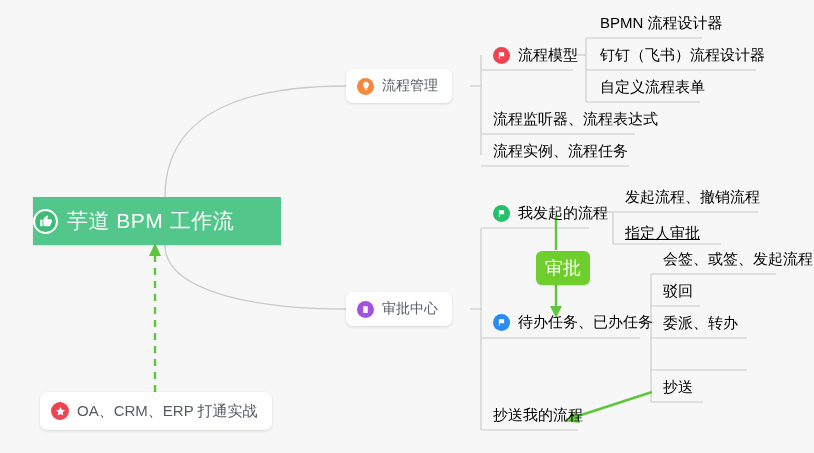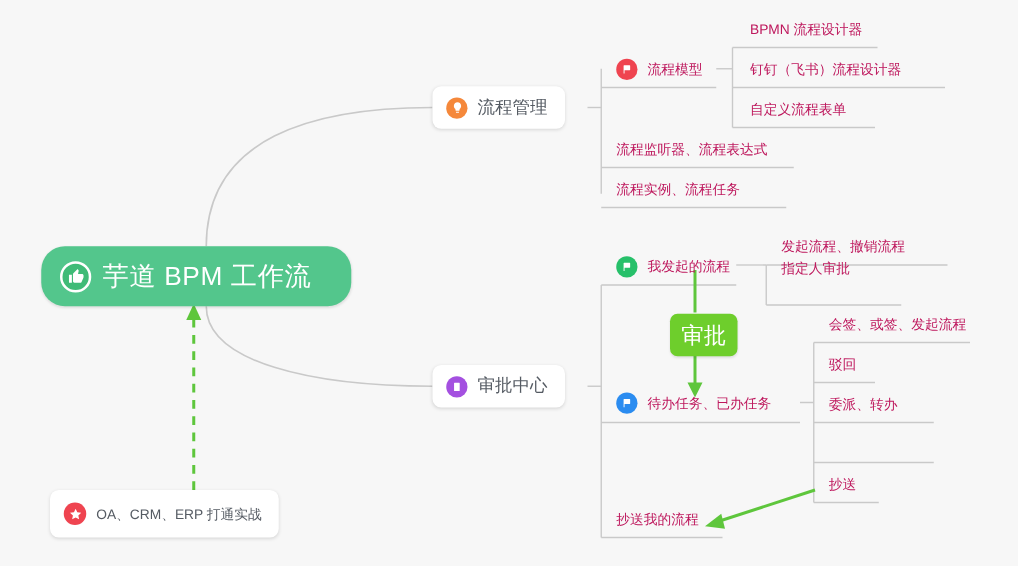--- a/index.html
+++ b/index.html
@@ -20,23 +20,23 @@
     width: 814px; height: 453px;
     pointer-events: none;
   }
 
   
   .root-node {
     position: absolute;
     left: 33px; top: 197px;
     width: 248px; height: 48px;
     background: #53c68c;
-    border-radius: 19px;
+    border-radius: 0;
     display: flex; align-items: center;
-    padding-left: 15px;
+    padding-left: 0;
     box-shadow: 0 1px 2px rgba(0,0,0,0.10);
     text-align: center;
   }
   .root-node .label {
     color: #ffffff;
     font-size: 21px;
     letter-spacing: 0.5px;
     margin-left: 9px;
     white-space: nowrap;
   }
@@ -60,22 +60,22 @@
 
   
   .leaf {
     position: absolute;
     display: flex; align-items: center;
     height: 30px;
     padding: 0 8px 0 4px;
     white-space: nowrap;
   }
   .leaf .label {
-    font-size: 11px;
-    color: #be185d;
+    font-size: 15px;
+    color: #000000;
     margin-left: 0;
   }
   .leaf.with-icon .label { margin-left: 8px; }
 
   
   .tag-box {
     position: absolute;
     background: #6ece2c;
     border-radius: 6px;
     display: flex; align-items: center; justify-content: center;
@@ -220,21 +220,21 @@
     <span class="cicon" style="background:#27c06a;">
       <svg width="9" height="9" viewBox="0 0 24 24" fill="#ffffff">
         <path d="M6,3h12c0.6,0,1,0.4,1,1v9c0,0.6-0.4,1-1,1H7v7H5V4C5,3.4,5.4,3,6,3z"></path>
       </svg>
     </span>
     <span class="label">我发起的流程</span>
   </div>
   <div class="leaf" style="left:621px; top:182px;">
     <span class="label">发起流程、撤销流程</span>
   </div>
-  <div class="leaf" style="left:621px; top:199px;">
+  <div class="leaf" style="left:621px; top:218px;text-decoration:underline;">
     <span class="label">指定人审批</span>
   </div>
 
   <div class="tag-box" style="left:536px; top:251px;">
     <span class="label">审批</span>
   </div>
 
   <div class="leaf with-icon" style="left:489px; top:307px;">
     <span class="cicon" style="background:#2b8cf0;">
       <svg width="9" height="9" viewBox="0 0 24 24" fill="#ffffff">
@@ -260,16 +260,16 @@
   <div class="leaf" style="left:489px; top:400px;">
     <span class="label">抄送我的流程</span>
   </div>
 
   <div class="pill" style="left:40px; top:392px; height:38px;">
     <span class="cicon" style="background:#ef4450; width:18px; height:18px;">
       <svg width="11" height="11" viewBox="0 0 24 24" fill="#ffffff">
         <path d="M12,2l2.9,6.3l6.9,0.8l-5.1,4.7l1.4,6.8L12,17.3L5.9,20.6l1.4-6.8L2.2,9.1l6.9-0.8L12,2z"></path>
       </svg>
     </span>
-    <span class="label" style="font-size:11px;">OA、CRM、ERP 打通实战</span>
+    <span class="label" style="font-size:15px;">OA、CRM、ERP 打通实战</span>
   </div>
 
 </div>
 
 </body></html>

